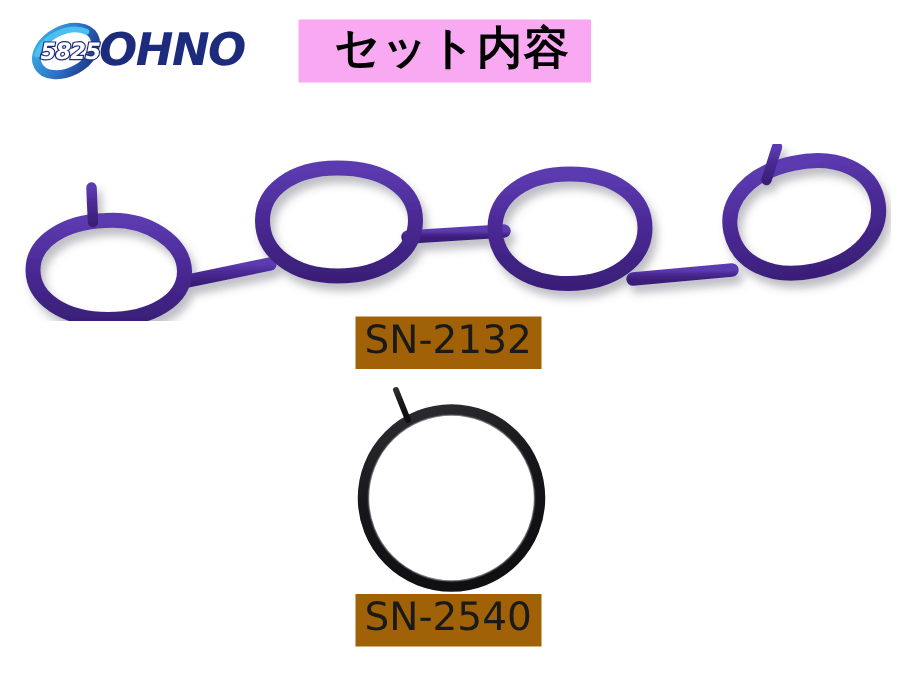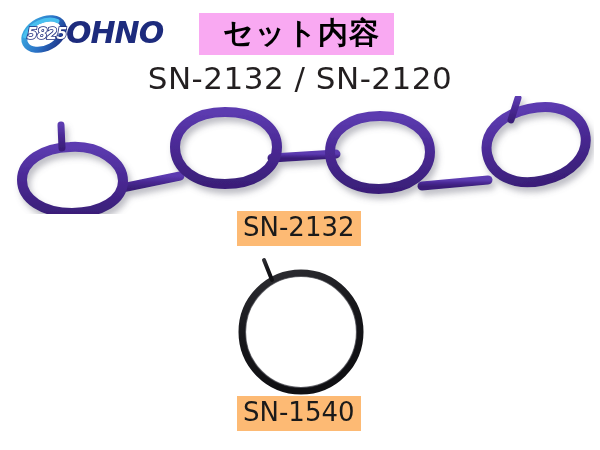--- a/index.html
+++ b/index.html
@@ -73,21 +73,21 @@
     top: 252px;
     width: 150px;
     height: 146px;
   }
   #manifold-gasket-image svg,
   #oring-gasket-image svg { display: block; }
 
   
   .caption-label {
     position: absolute;
-    background: #fdba74;
+    background: #a16207;
     color: #1a1a1a;
     font-size: 26px;
     line-height: 31px;
     padding: 1px 6px 3px 6px;
     white-space: nowrap;
     font-family: "DejaVu Sans", "Liberation Sans", sans-serif;
   }
   #caption-sn2132 { left: 237px; top: 211px; }
   #caption-sn2120 { left: 237px; top: 396px; }
 </style>
@@ -115,21 +115,20 @@
       </g>
 
       <text x="13" y="31" font-family="'DejaVu Sans','Liberation Sans',sans-serif" font-size="15" font-weight="700" font-style="italic" fill="#ffffff" stroke="#1d2b7d" stroke-width="1.6" paint-order="stroke" letter-spacing="-0.5">5825</text>
 
       <text x="52" y="35" font-family="'DejaVu Sans','Liberation Sans',sans-serif" font-size="30" font-weight="700" font-style="italic" fill="#1d2b7d" letter-spacing="-1">OHNO</text>
     </svg>
   </div>
 
   <div id="section-title">セット内容</div>
 
-  <div id="part-subtitle">SN-2132 / SN-2120</div>
 
   <div id="manifold-gasket-image">
     <svg viewBox="0 0 588 118" width="588" height="118" xmlns="http://www.w3.org/2000/svg">
       <defs>
         <linearGradient id="purpleBody" x1="0" y1="0" x2="0" y2="1">
           <stop offset="0%" stop-color="#5c3bb0"></stop>
           <stop offset="45%" stop-color="#4b2a96"></stop>
           <stop offset="100%" stop-color="#3a1f79"></stop>
         </linearGradient>
         <filter id="softShadow" x="-20%" y="-20%" width="150%" height="160%">
@@ -191,15 +190,15 @@
 
         <circle cx="73" cy="80" r="59" stroke-width="7"></circle>
 
         <circle cx="73" cy="80" r="55.5" stroke="#3a3a42" stroke-width="1.2" opacity="0.7"></circle>
 
         <path d="M 44 28 L 36 8" stroke-width="4"></path>
       </g>
     </svg>
   </div>
 
-  <div class="caption-label" id="caption-sn2120">SN-1540</div>
+  <div class="caption-label" id="caption-sn2120">SN-2540</div>
 
 </div>
 
 </body></html>

